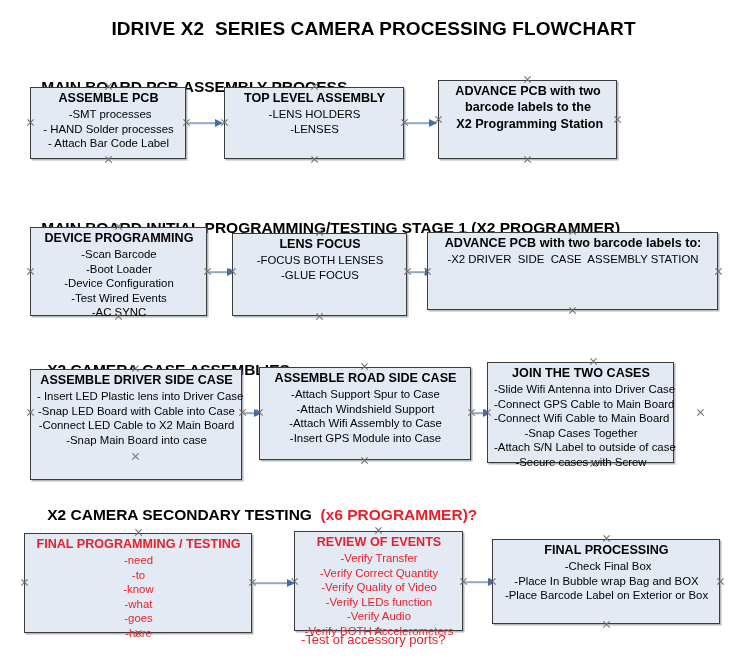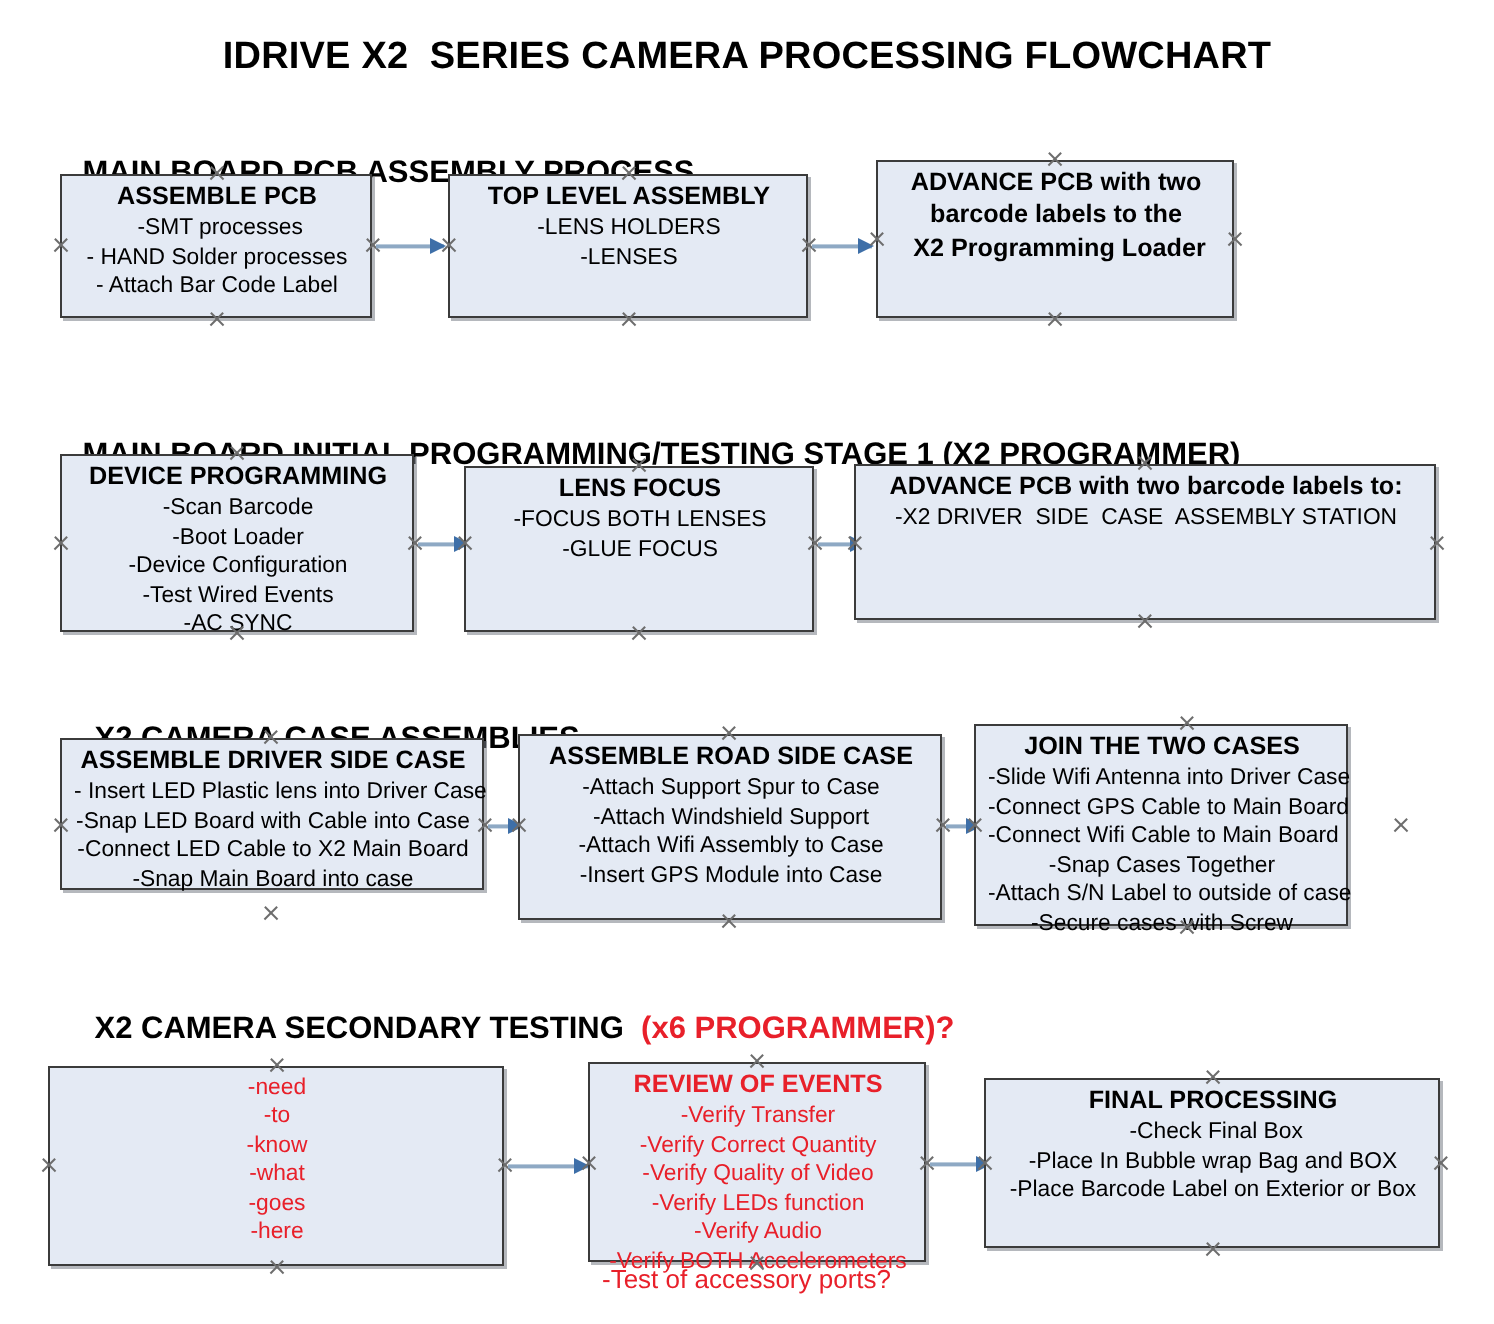--- a/index.html
+++ b/index.html
@@ -149,21 +149,21 @@
   <div class="handle" style="left:400px; top:118px;"></div>
 
   <div class="arrow" style="left:406px; top:118px; width:30px; height:10px;">
     <div class="shaft"></div>
     <div class="head"></div>
   </div>
 
   <div class="node" style="left:438px; top:80px; width:179px; height:79px;">
     <div class="node-title">ADVANCE PCB with two</div>
     <div class="node-title">barcode labels to the</div>
-    <div class="node-title"> X2 Programming Loader</div>
+    <div class="node-title"> X2 Programming Station</div>
   </div>
   <div class="handle" style="left:523px; top:75px;"></div>
   <div class="handle" style="left:523px; top:155px;"></div>
   <div class="handle" style="left:434px; top:115px;"></div>
   <div class="handle" style="left:613px; top:115px;"></div>
 
   <div class="section-head" style="left:24px; top:201px;">
     <span>MAIN BOARD INITIAL PROGRAMMING/TESTING STAGE 1 (X2 PROGRAMMER)</span>
   </div>
 
@@ -206,21 +206,21 @@
   </div>
   <div class="handle" style="left:568px; top:227px;"></div>
   <div class="handle" style="left:568px; top:306px;"></div>
   <div class="handle" style="left:423px; top:267px;"></div>
   <div class="handle" style="left:714px; top:267px;"></div>
 
   <div class="section-head" style="left:30px; top:343px;">
     <span>X2 CAMERA CASE ASSEMBLIES</span>
   </div>
 
-  <div class="node" style="left:30px; top:369px; width:212px; height:76px;">
+  <div class="node" style="left:30px; top:369px; width:212px; height:111px;">
     <div class="node-title">ASSEMBLE DRIVER SIDE CASE</div>
     <div class="node-line">- Insert LED Plastic lens into Driver Case</div>
     <div class="node-line">-Snap LED Board with Cable into Case</div>
     <div class="node-line">-Connect LED Cable to X2 Main Board</div>
     <div class="node-line">-Snap Main Board into case</div>
   </div>
   <div class="handle" style="left:131px; top:364px;"></div>
   <div class="handle" style="left:131px; top:452px;"></div>
   <div class="handle" style="left:26px;  top:408px;"></div>
   <div class="handle" style="left:238px; top:408px;"></div>
@@ -259,20 +259,21 @@
   <div class="handle" style="left:589px; top:357px;"></div>
   <div class="handle" style="left:589px; top:459px;"></div>
   <div class="handle" style="left:483px; top:408px;"></div>
   <div class="handle" style="left:696px; top:408px;"></div>
 
   <div class="section-head" style="left:30px; top:488px;">
     <span>X2 CAMERA SECONDARY TESTING  </span><span class="accent">(x6 PROGRAMMER)?</span>
   </div>
 
   <div class="node red" style="left:24px; top:533px; width:228px; height:100px;">
+    <div class="node-title">FINAL PROGRAMMING / TESTING</div>
     <div class="node-line">-need</div>
     <div class="node-line">-to</div>
     <div class="node-line">-know</div>
     <div class="node-line">-what</div>
     <div class="node-line">-goes</div>
     <div class="node-line">-here</div>
   </div>
   <div class="handle" style="left:134px; top:528px;"></div>
   <div class="handle" style="left:134px; top:629px;"></div>
   <div class="handle" style="left:20px;  top:578px;"></div>

